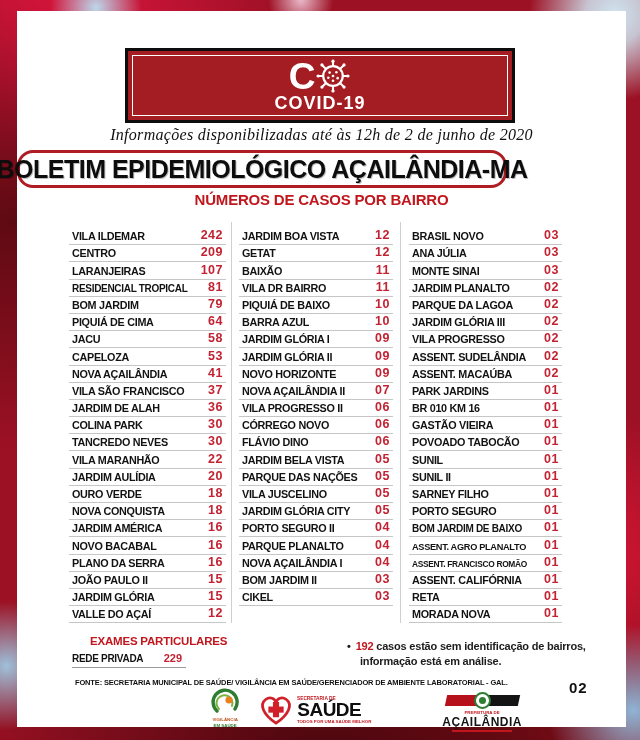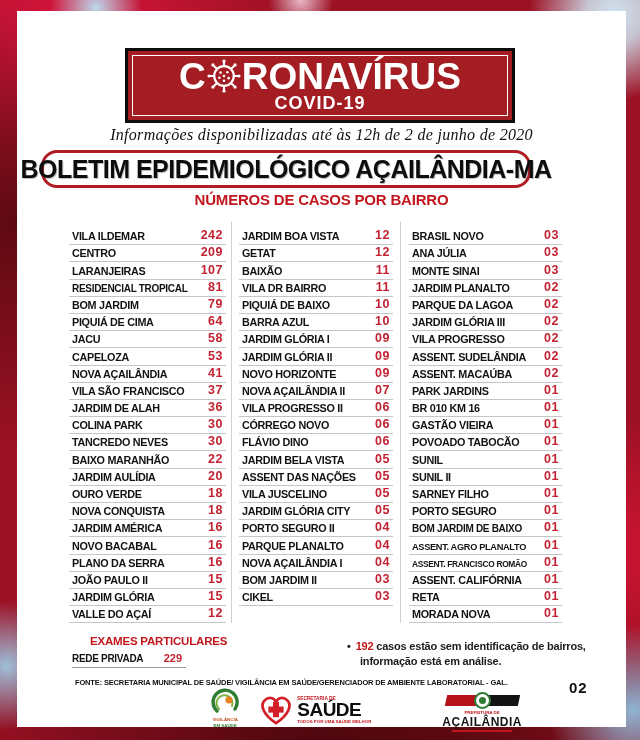--- a/index.html
+++ b/index.html
@@ -30,21 +30,21 @@
     font-size:37px;letter-spacing:0px;line-height:1;}
   .banner-title .virus{width:34px;height:34px;margin:0 1px;}
   .banner-sub{color:#fff;font-weight:bold;font-size:18px;letter-spacing:1px;margin-top:-2px;}
 
   
   .info-line{position:absolute;left:0;top:115px;width:100%;text-align:center;
     font-family:Liberation Serif, serif;font-style:italic;font-size:16px;color:#101010;
     letter-spacing:.3px;}
 
   
-  .bulletin-box{position:absolute;left:24px;top:139px;width:490px;height:38px;
+  .bulletin-box{position:absolute;left:0;top:139px;width:490px;height:38px;
     border:3.5px solid #b01c23;border-radius:16px;box-sizing:border-box;
     display:flex;align-items:center;justify-content:center;background:#fff;}
   .bulletin-box span{font-weight:bold;font-size:25px;letter-spacing:-0.5px;color:#0d0d0d;
     text-shadow:1px 1px 0 rgba(0,0,0,.25);white-space:nowrap;}
 
   
   .section-title{position:absolute;left:0;top:180px;width:100%;text-align:center;
     font-weight:bold;font-size:15px;color:#c2161d;letter-spacing:-0.2px;}
 
   
@@ -137,21 +137,20 @@
           <circle cx="7" cy="33" r="1.9" fill="#fff"></circle>
             <circle cx="33" cy="7" r="1.9" fill="#fff"></circle>
           <circle cx="20" cy="20" r="11.5" fill="none" stroke="#ffffff" stroke-width="2.6"></circle>
           <circle cx="16" cy="16" r="1.5" fill="#fff"></circle>
             <circle cx="24" cy="15.5" r="1.5" fill="#fff"></circle>
           <circle cx="14.5" cy="22" r="1.5" fill="#fff"></circle>
             <circle cx="20" cy="20" r="1.6" fill="#fff"></circle>
           <circle cx="25.5" cy="22.5" r="1.5" fill="#fff"></circle>
             <circle cx="20" cy="25.5" r="1.5" fill="#fff"></circle>
         </svg>
-        <span>RONAVÍRUS</span>
       </div>
       <div class="banner-sub">COVID-19</div>
     </div>
   </div>
 
   <div class="info-line">Informações disponibilizadas até às 12h  de  2  de  junho de 2020</div>
 
   <div class="bulletin-box">
     <span>BOLETIM EPIDEMIOLÓGICO AÇAILÂNDIA-MA</span>
   </div>
@@ -205,21 +204,21 @@
       </div>
       <div class="trow">
         <span class="tname">COLINA PARK</span>
         <span class="tval">30</span>
       </div>
       <div class="trow">
         <span class="tname">TANCREDO NEVES</span>
         <span class="tval">30</span>
       </div>
       <div class="trow">
-        <span class="tname">BAIXO MARANHÃO</span>
+        <span class="tname">VILA MARANHÃO</span>
         <span class="tval">22</span>
       </div>
       <div class="trow">
         <span class="tname">JARDIM AULÍDIA</span>
         <span class="tval">20</span>
       </div>
       <div class="trow">
         <span class="tname">OURO VERDE</span>
         <span class="tval">18</span>
       </div>
@@ -304,21 +303,21 @@
       </div>
       <div class="trow">
         <span class="tname">FLÁVIO DINO</span>
         <span class="tval">06</span>
       </div>
       <div class="trow">
         <span class="tname">JARDIM BELA VISTA</span>
         <span class="tval">05</span>
       </div>
       <div class="trow">
-        <span class="tname">ASSENT DAS NAÇÕES</span>
+        <span class="tname">PARQUE DAS NAÇÕES</span>
         <span class="tval">05</span>
       </div>
       <div class="trow">
         <span class="tname">VILA JUSCELINO</span>
         <span class="tval">05</span>
       </div>
       <div class="trow">
         <span class="tname">JARDIM GLÓRIA CITY</span>
         <span class="tval">05</span>
       </div>

